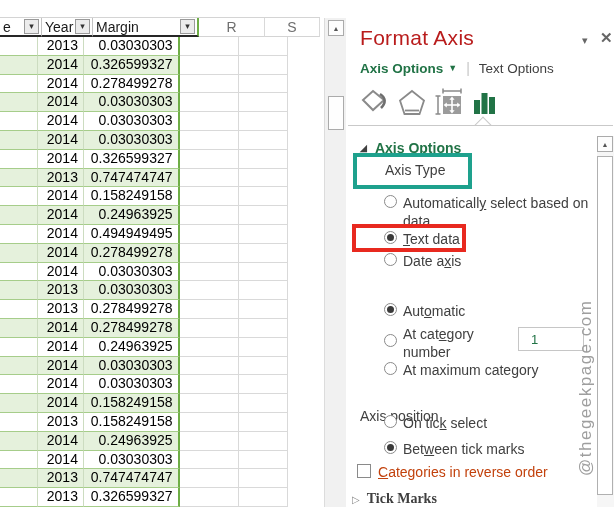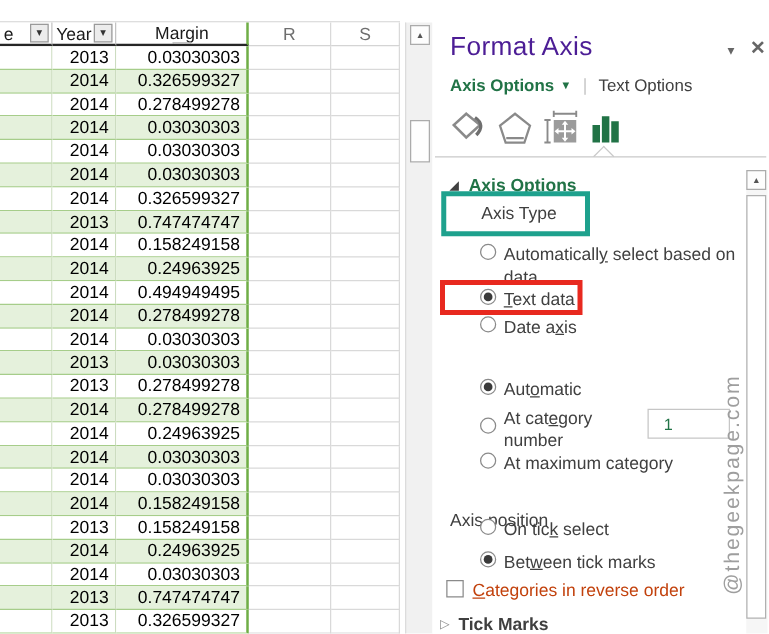--- a/index.html
+++ b/index.html
@@ -10,46 +10,46 @@
   }
 
   
   .sheet { position:absolute; left:0; top:0; width:346px; height:507px; background:#fff; }
   .topstrip { height:18px; width:320px; border-bottom:1px solid #d4d4d4; background:#fff; }
   .hrow { display:flex; width:320px; height:19px; background:#fff; }
   .cell { overflow:hidden; white-space:nowrap; }
   .c1 { width:42px; } .c2 { width:51px; } .c3 { width:106px; } .c4 { width:66px; } .c5 { width:55px; }
   .hcell { display:flex; align-items:center; font-size:14px; color:#1a1a1a; }
   .hcell.t { border-bottom:2px solid #262626; justify-content:space-between; padding:0 2px 0 3px; border-right:1px solid #c3c3c3; }
-  .hcell.t.c3 { border-right:2px solid #6FAE46;flex-direction:column; }
+  .hcell.t.c3 { border-right:2px solid #6FAE46; }
   .hcell.g { border-bottom:1px solid #d4d4d4; border-right:1px solid #d9d9d9; justify-content:center; color:#6e6e6e; }
   .fbtn {
     width:15px; height:15px; background:#ececec; border:1px solid #9a9a9a;
     display:flex; align-items:center; justify-content:center;
     font-size:9px; color:#333; line-height:1; flex:none;
   }
-  .rows { width:320px; }
+  .rows { width:288px; }
   .row { display:flex; height:18.8px; }
   .row .cell { font-size:14px; line-height:17.8px; }
   .row .t { border-bottom:1px solid #a6cd8a; background:#fff; }
   .row .c1.t, .row .c2.t { border-right:1px solid #ccdcc0; }
   .row .c3.t { border-right:2px solid #6FAE46; }
   .row .c2, .row .c3 { text-align:right; padding-right:5px; }
   .row .g { border-bottom:1px solid #d9d9d9; border-right:1px solid #d9d9d9; }
   .row.band .t { background:#E5F1DC; }
 
   
   .vscroll { position:absolute; top:18px; right:0; width:22px; height:489px; background:#f1f1f1; border-left:1px solid #dcdcdc; }
   .sbtn { position:absolute; left:3px; top:2px; width:16px; height:16px; background:#fdfdfd; border:1px solid #ababab;
           display:flex; align-items:center; justify-content:center; font-size:7px; color:#555; }
   .sthumb { position:absolute; left:3px; top:78px; width:16px; height:34px; background:#fefefe; border:1px solid #ababab; }
 
   
   .pane { position:absolute; left:346px; top:0; width:269px; height:507px; background:#fff; color:#404040; }
-  .pane-title { position:absolute; left:14px; top:26px; font-size:21px; font-weight:300; color:#4c1d95; letter-spacing:0.3px; }
+  .pane-title { position:absolute; left:14px; top:26px; font-size:21px; font-weight:300; color:#b91c1c; letter-spacing:0.3px; }
   .pane-collapse { position:absolute; left:236px; top:34px; font-size:11px; color:#666; cursor:default; }
   .pane-close { position:absolute; left:254px; top:29px; font-size:15px; font-weight:bold; color:#666; cursor:default; }
   .tabs { position:absolute; left:14px; top:60px; display:flex; align-items:center; font-size:13.5px; }
   .tab-primary { color:#217346; font-weight:bold; }
   .tab-caret { color:#217346; font-size:9px; margin-left:5px; }
   .tab-div { color:#c6c6c6; margin:0 9px; font-size:14px; }
   .tab-secondary { color:#3f3f3f;text-align:right; }
   .iconrow { position:absolute; top:88px; left:0; height:30px; width:100%; }
   .picon { position:absolute; width:28px; height:28px; }
   .divider { position:absolute; left:2px; right:2px; top:125px; border-top:1px solid #c9c9c9; }
@@ -70,21 +70,21 @@
   .plabel { position:absolute; left:57px; top:0; font-size:14px; line-height:18px; color:#404040; display:inline-block; }
   .w200 { width:205px; } .w95 { width:95px; }
   .accel { text-decoration:underline; }
   .cat-input { position:absolute; left:172px; top:327px; width:66px; height:24px; border:1px solid #c6c6c6;
                font-family:"Liberation Sans",sans-serif; font-size:13px; color:#217346; padding-left:12px; background:#fff; }
   .cbx { position:absolute; left:11px; top:0; width:14px; height:14px; border:1px solid #8a8a8a; background:#fff; }
   .cbx-label { position:absolute; left:32px; top:0; font-size:14px; color:#c2410c; }
 
   .tickmarks { position:absolute; left:6px; top:491px; display:flex; align-items:center; }
   .tickmarks .tri { font-size:10px; color:#8a8a8a; margin-right:7px; }
-  .tickmarks .txt { font-size:14px; font-weight:bold; color:#3f3f3f; }
+  .tickmarks .txt { font-size:14px; font-weight:bold; color:#3f3f3f;font-family:Liberation Serif, serif; }
 
   
   .ann { position:absolute; pointer-events:none; background:transparent; }
   .ann-teal { left:7px; top:153px; width:119px; height:36px; border:4px solid #1EA18D; }
   .ann-red  { left:6px; top:224px; width:114px; height:28px; border:4px solid #E8291F; }
 
   
   .pscroll { position:absolute; right:1px; top:136px; width:17px; height:371px; background:#f6f6f6; }
   .pscroll .sbtn { left:0; top:0; }
   .pthumb { position:absolute; left:0; top:20px; width:16px; height:339px; background:#fff; border:1px solid #b0b0b0; }

